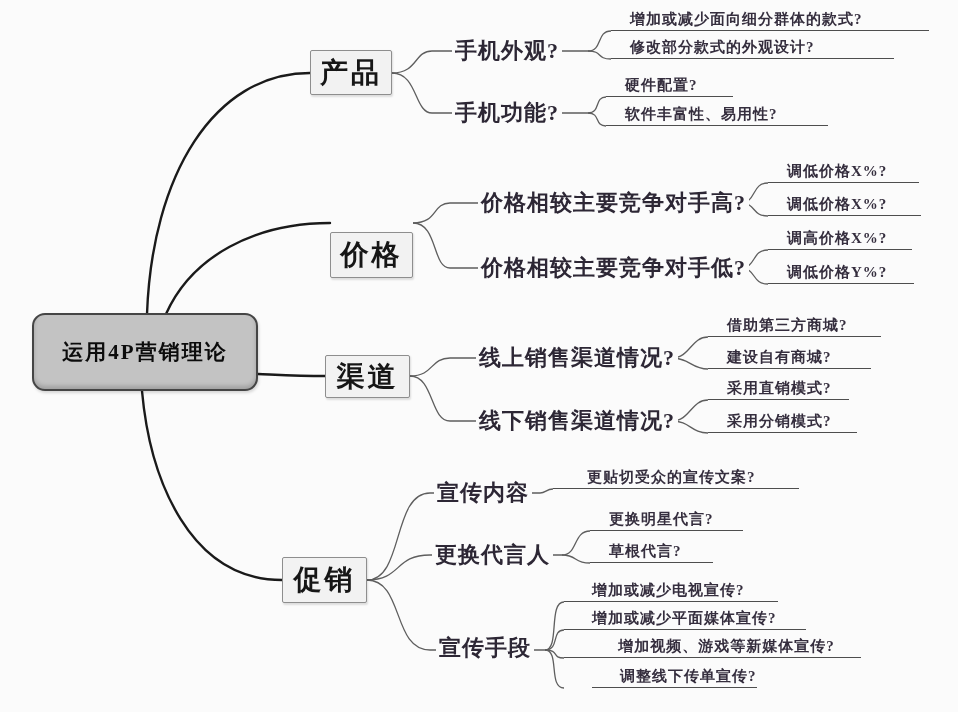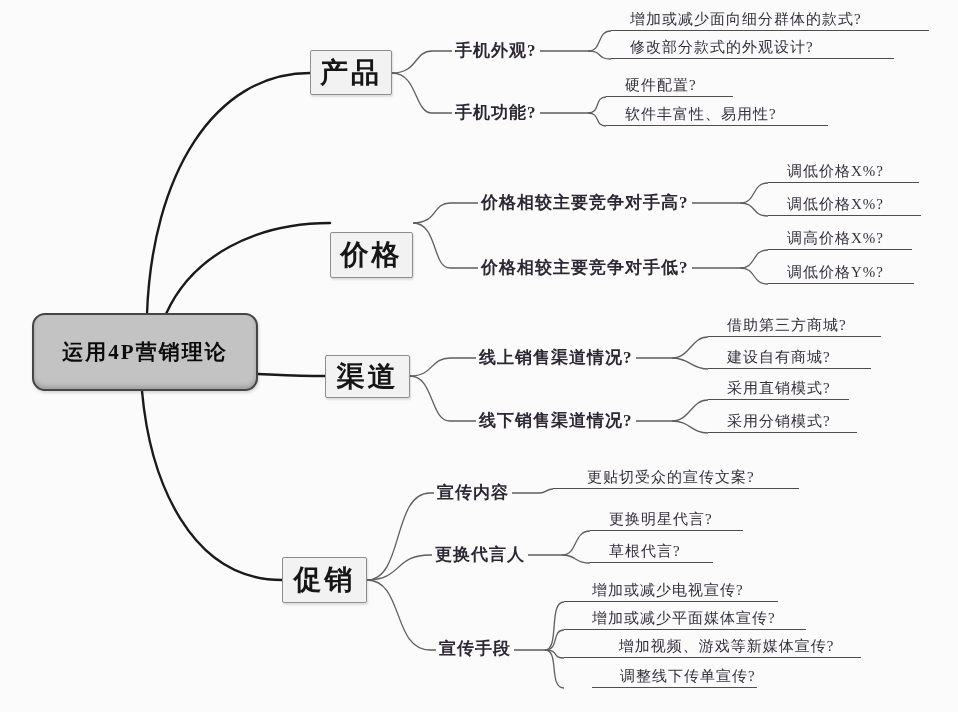--- a/index.html
+++ b/index.html
@@ -26,28 +26,28 @@
   .branch-node{
     background:#f2f2f2;
     border:1.5px solid #8e8e8e;
     border-radius:2px;
     box-shadow:1px 1.5px 2px rgba(0,0,0,.12);
     font-size:28px;letter-spacing:3px;color:#161616;
   }
   .subtopic{
     position:absolute;z-index:3;white-space:nowrap;
     background:#fbfbfb;padding:0 3px;
-    font-weight:bold;font-size:17px;letter-spacing:1px;color:#2d2735;
+    font-weight:bold;font-size:22px;letter-spacing:1px;color:#2d2735;
     height:20px;line-height:20px;
   }
   .leaf{
     position:absolute;z-index:2;box-sizing:border-box;white-space:nowrap;
     height:21px;line-height:19px;
     border-bottom:1.5px solid #4e4e4e;
-    font-weight:normal;font-size:15px;letter-spacing:1px;color:#352e3e;
+    font-weight:bold;font-size:15px;letter-spacing:1px;color:#352e3e;
     padding-left:19px;overflow:visible;
   }
 </style>
 </head>
 <body>
 
 <div id="stage">
 
   <svg class="wires" width="958" height="712" viewBox="0 0 958 712">
 

